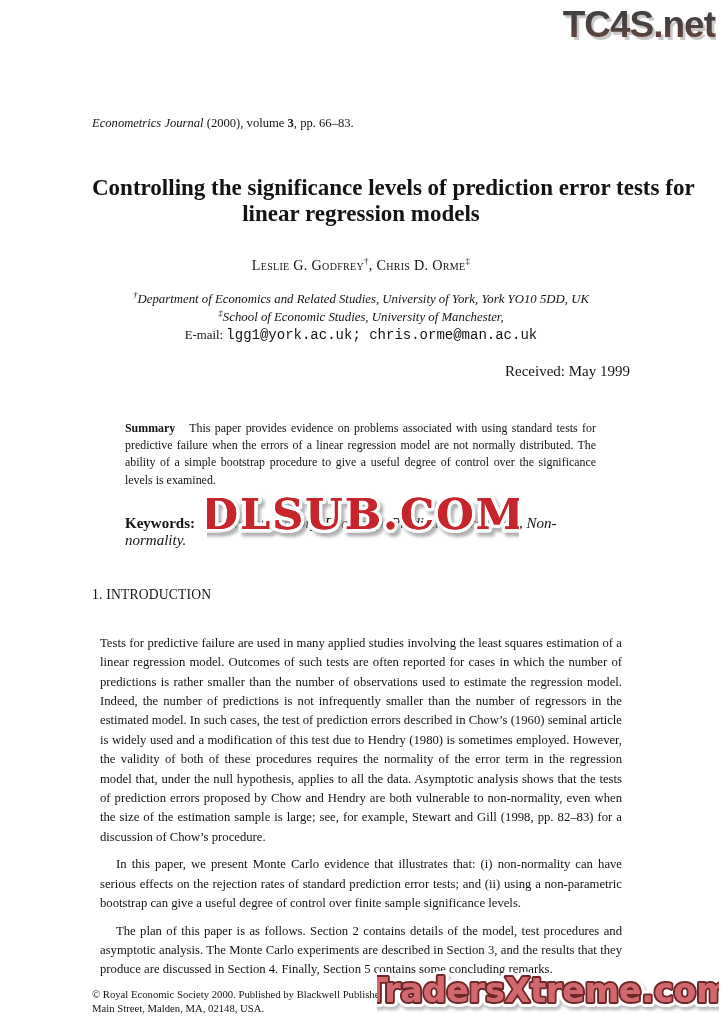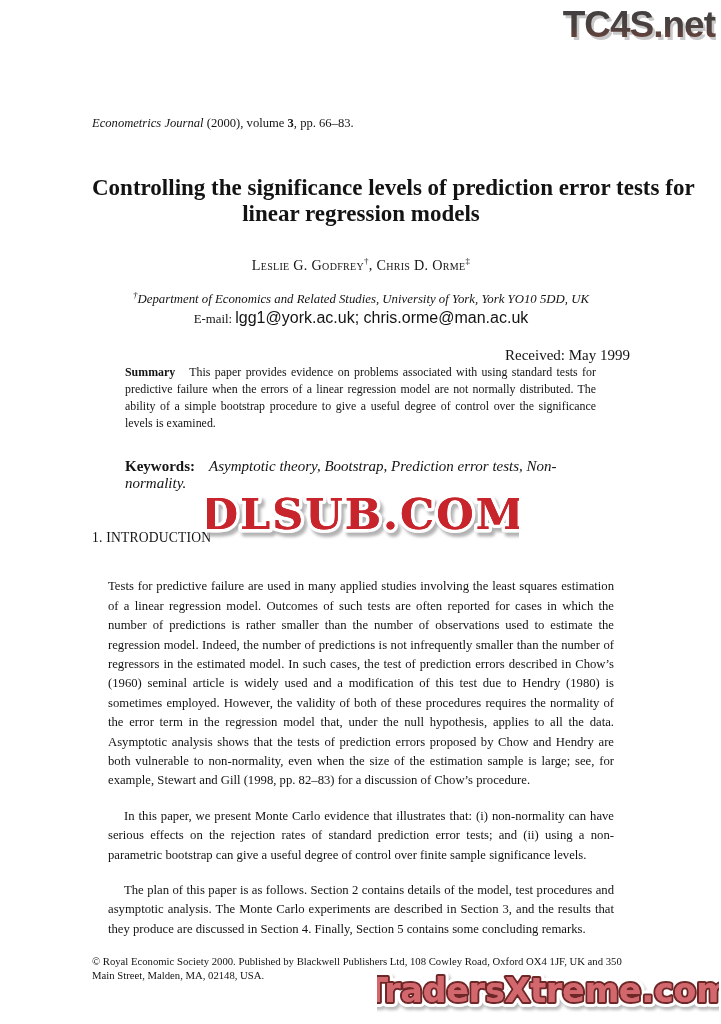--- a/index.html
+++ b/index.html
@@ -54,29 +54,30 @@
     font-style: italic;
     line-height: 17.5px;
   }
   .email-line {
     text-align: center;
     font-size: 12.8px;
     font-style: normal;
     line-height: 18px;
   }
   .email-line .mono {
-    font-family: Liberation Sans, sans-serif;
-    font-size: 16px;
+    font-family: Liberation Mono, monospace;
+    font-size: 14px;
   }
   .received {
     margin-top: 19px;
     text-align: right;
     font-size: 15px;
   }
   .abstract-block {
+    margin-top: 40px;
     padding-left: 33px;
     padding-right: 34px;
     font-size: 11.9px;
     line-height: 17.2px;
     text-align: justify;
   }
   .abstract-block .label { font-weight: bold; padding-right: 14px; }
   .keywords-block {
     margin-top: 26px;
     padding-left: 33px;
@@ -85,21 +86,21 @@
   }
   .keywords-block .label { font-weight: bold; padding-right: 14px; }
   .keywords-block .kw-text { font-style: italic; }
   .section-heading {
     margin-top: 38px;
     text-align: left;
     font-size: 13.6px;
     letter-spacing: 0.2px;
   }
   .body-par {
-    margin: 16px;
+    margin: 8px;
     font-size: 12.7px;
     line-height: 19.4px;
     text-align: justify;
   }
   .body-par.first { margin-top: 31px; }
   .body-par.indented { text-indent: 16px; }
   .footer-note {
     margin-top: 7px;
     font-size: 10.7px;
     line-height: 13.8px;
@@ -161,20 +162,21 @@
       <div>Controlling the significance levels of prediction error tests for</div>
       <div>linear regression models</div>
     </div>
 
     <div class="authors">
       <span>Leslie G. Godfrey</span><sup>†</sup><span>, </span><span>Chris D. Orme</span><sup>‡</sup>
     </div>
 
     <div class="affil">
       <div><sup>†</sup><span>Department of Economics and Related Studies, University of York, York YO10 5DD, UK</span></div>
+      <div><sup>‡</sup><span>School of Economic Studies, University of Manchester,</span></div>
       <div class="email-line">
         <span>E-mail: </span><span class="mono">lgg1@york.ac.uk; chris.orme@man.ac.uk</span>
       </div>
     </div>
 
     <div class="received">Received: May 1999</div>
 
     <div class="abstract-block">
       <span class="label">Summary</span><span>This paper provides evidence on problems associated with using standard tests for predictive failure when the errors of a linear regression model are not normally distributed. The ability of a simple bootstrap procedure to give a useful degree of control over the significance levels is examined.</span>
     </div>

